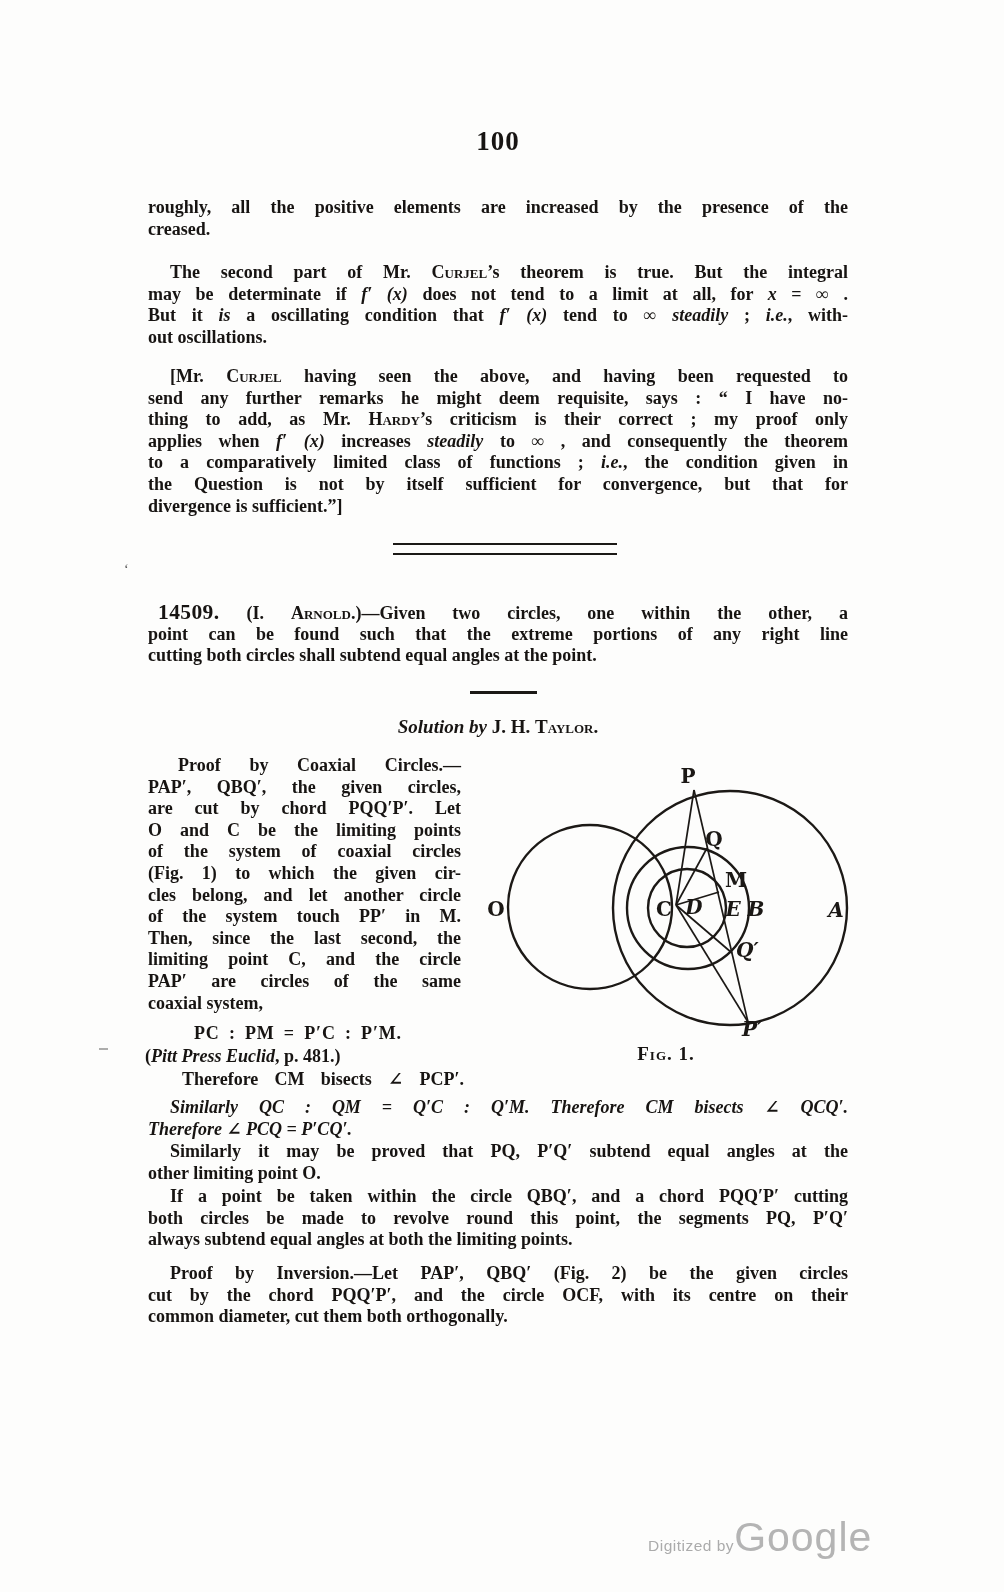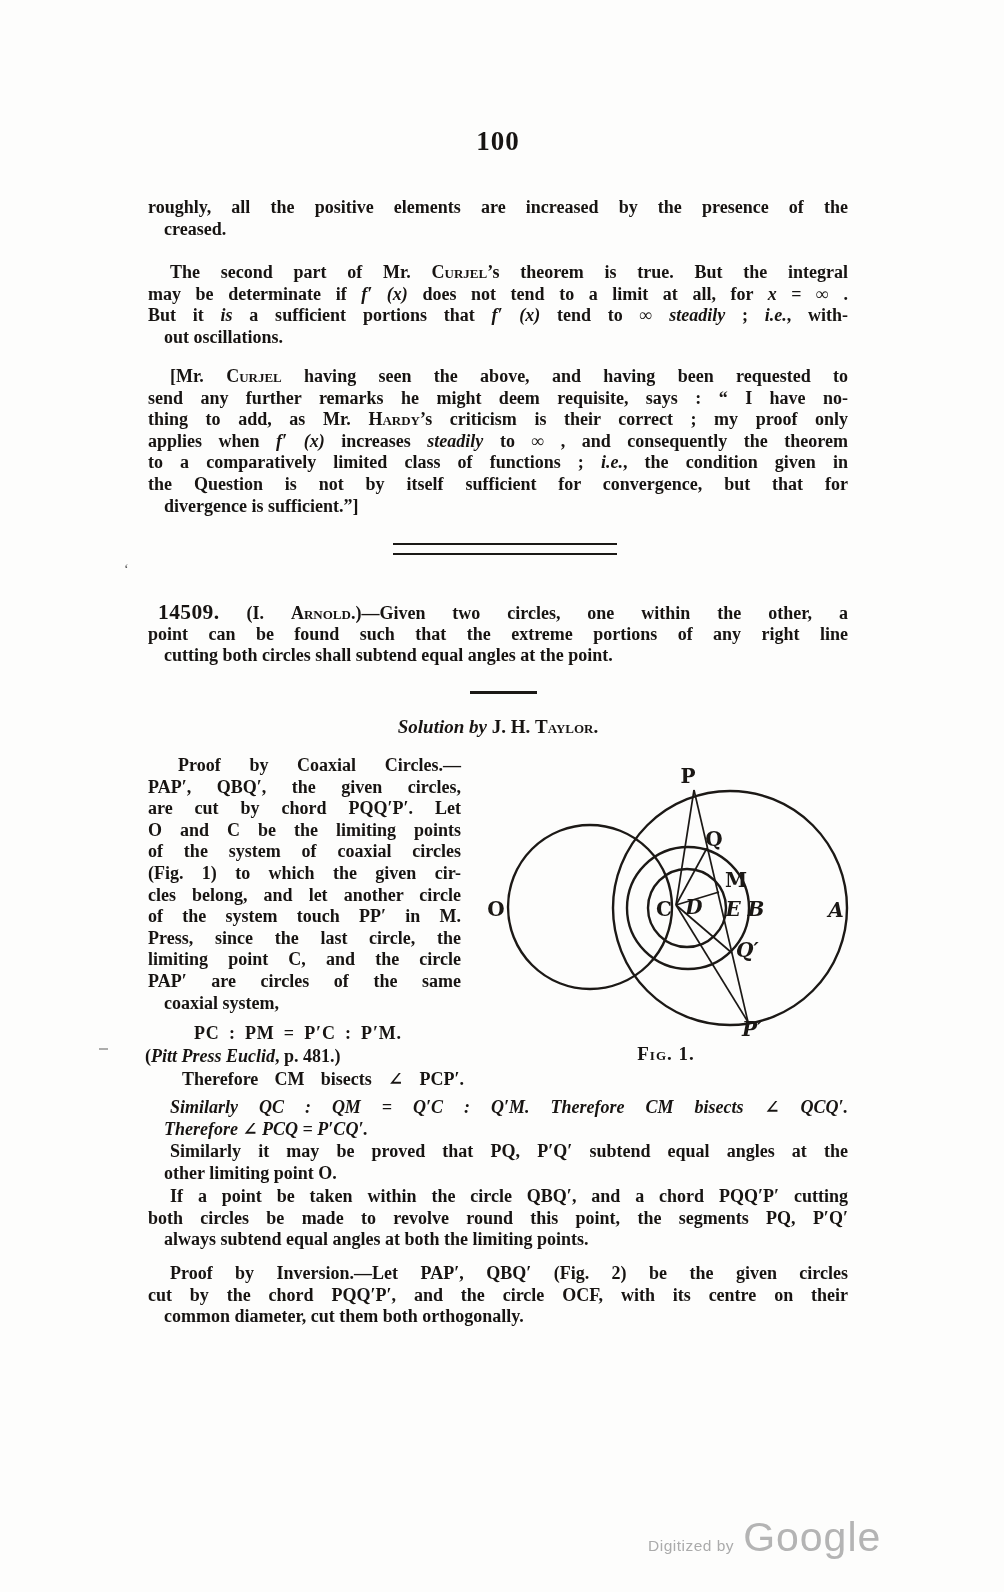--- a/index.html
+++ b/index.html
@@ -8,21 +8,21 @@
     background:#fdfdfc;color:#171412;
     font-family:"Liberation Serif","DejaVu Serif",serif;
     font-weight:700;font-size:18px;overflow:hidden;
   }
   .blk{position:absolute;left:148px;width:700px;}
   .ln{
     line-height:21.6px;height:21.6px;
     text-align:justify;text-align-last:justify;
     white-space:normal;overflow:visible;
   }
-  .ln.last{text-align:right;text-align-last:left;margin-left:16px;}
+  .ln.last{text-align:right;text-align-last:left;}
   .ln.ind{text-indent:22px;}
   .ln.ind-sm{text-indent:10px;}
   .ln.ind-lg{text-indent:30px;}
   .s-i{font-style:italic;}
   .s-sc{font-variant:small-caps;margin-top:20px;}
   .s-qnum{font-size:21.5px;letter-spacing:.4px;}
   #pnum{position:absolute;left:148px;top:126px;width:700px;text-align:center;
         font-size:27px;letter-spacing:1px;}
   #rule-double{position:absolute;left:393px;top:543px;width:224px;height:8px;
         border-top:2px solid #1b1916;border-bottom:2.5px solid #1b1916;}
@@ -35,42 +35,42 @@
   #citation-line{position:absolute;left:145px;top:1045px;width:330px;line-height:22px;}
   #therefore-line{position:absolute;left:150px;top:1069px;width:282px;margin-left:32px;}
   #sim1{top:1097px;font-style:italic;} #sim2{top:1141px;} #revolve{top:1186px;} #inversion{top:1263px;}
   #fig-caption{position:absolute;left:606px;top:1043px;width:120px;text-align:center;
         font-size:19px;letter-spacing:1px;}
   #figure1{position:absolute;left:458px;top:753px;}
   #figure1 text{font-family:"DejaVu Serif",serif;font-weight:bold;font-size:20px;fill:#1b1815;}
   #figure1 text.it{font-style:italic;}
   .artifact{position:absolute;color:#555;font-size:14px;font-weight:400;}
   #artifact-dash{left:99px;top:1048px;width:9px;height:2px;background:#8a8a8a;opacity:.7;}
-  #watermark{position:absolute;left:648px;top:1514px;display:flex;align-items:baseline;gap:9px;}
+  #watermark{position:absolute;left:648px;top:1514px;display:flex;align-items:baseline;}
   #wm-pre{font-family:"Liberation Sans","DejaVu Sans",sans-serif;font-weight:400;
         font-size:15.5px;color:#ababab;letter-spacing:.5px;}
   #wm-logo{font-family:Liberation Sans, sans-serif;font-weight:400;font-size:41px;
         color:#b4b4b4;letter-spacing:1px;}
 </style>
 </head>
 <body>
 
 <div id="page">
 
   <div id="pnum">100</div>
 
   <div class="blk" style="top:197px">
     <div class="ln"><span>roughly, all the positive elements are increased by the presence of the</span></div>
     <div class="ln last"><span>creased.</span></div>
   </div>
 
   <div class="blk" style="top:262px">
     <div class="ln ind"><span>The second part of Mr. </span><span class="s-sc">Curjel</span><span>’s theorem is true.  But the integral</span></div>
     <div class="ln"><span>may be determinate if </span><span class="s-i">f′ (x)</span><span> does not tend to a limit at all, for </span><span class="s-i">x</span><span> = ∞ .</span></div>
-    <div class="ln"><span>But it </span><span class="s-i">is</span><span> a sufficient portions that </span><span class="s-i">f′ (x)</span><span> tend to ∞ </span><span class="s-i">steadily</span><span> ; </span><span class="s-i">i.e.</span><span>, with-</span></div>
+    <div class="ln"><span>But it </span><span class="s-i">is</span><span> a oscillating condition that </span><span class="s-i">f′ (x)</span><span> tend to ∞ </span><span class="s-i">steadily</span><span> ; </span><span class="s-i">i.e.</span><span>, with-</span></div>
     <div class="ln last"><span>out oscillations.</span></div>
   </div>
 
   <div class="blk" style="top:366px">
     <div class="ln ind"><span>[Mr. </span><span class="s-sc">Curjel</span><span> having seen the above, and having been requested to</span></div>
     <div class="ln"><span>send any further remarks he might deem requisite, says : “ I have no-</span></div>
     <div class="ln"><span>thing to add, as Mr. </span><span class="s-sc">Hardy</span><span>’s criticism is their correct ; my proof only</span></div>
     <div class="ln"><span>applies when </span><span class="s-i">f′ (x)</span><span> increases </span><span class="s-i">steadily</span><span> to ∞ , and consequently the theorem</span></div>
     <div class="ln"><span>to a comparatively limited class of functions ; </span><span class="s-i">i.e.</span><span>, the condition given in</span></div>
     <div class="ln"><span>the Question is not by itself sufficient for convergence, but that for</span></div>
@@ -92,21 +92,21 @@
 
   <div id="coaxial-col">
     <div class="ln ind-lg"><span>Proof by Coaxial Circles.—</span></div>
     <div class="ln"><span>PAP′, QBQ′, the given circles,</span></div>
     <div class="ln"><span>are cut by chord PQQ′P′.  Let</span></div>
     <div class="ln"><span>O and C be the limiting points</span></div>
     <div class="ln"><span>of the system of coaxial circles</span></div>
     <div class="ln"><span>(Fig. 1) to which the given cir-</span></div>
     <div class="ln"><span>cles belong, and let another circle</span></div>
     <div class="ln"><span>of the system touch PP′ in M.</span></div>
-    <div class="ln"><span>Press, since the last circle, the</span></div>
+    <div class="ln"><span>Then, since the last second, the</span></div>
     <div class="ln"><span>limiting point C, and the circle</span></div>
     <div class="ln"><span>PAP′ are circles of the same</span></div>
     <div class="ln last"><span>coaxial system,</span></div>
   </div>
 
   <div id="equation-line">PC : PM = P′C : P′M.</div>
   <div id="citation-line"><span>(</span><span class="s-i">Pitt Press Euclid</span><span>, p. 481.)</span></div>
   <div id="therefore-line" class="ln"><span>Therefore CM bisects ∠ PCP′.</span></div>
   <div id="artifact-dash" class="artifact"></div>
 

